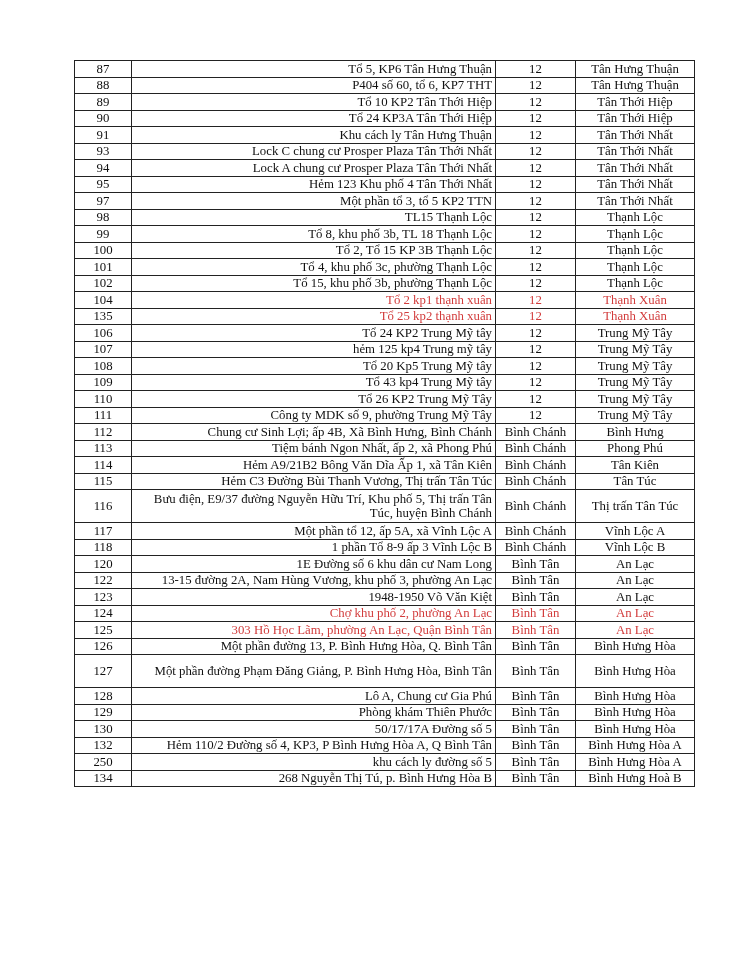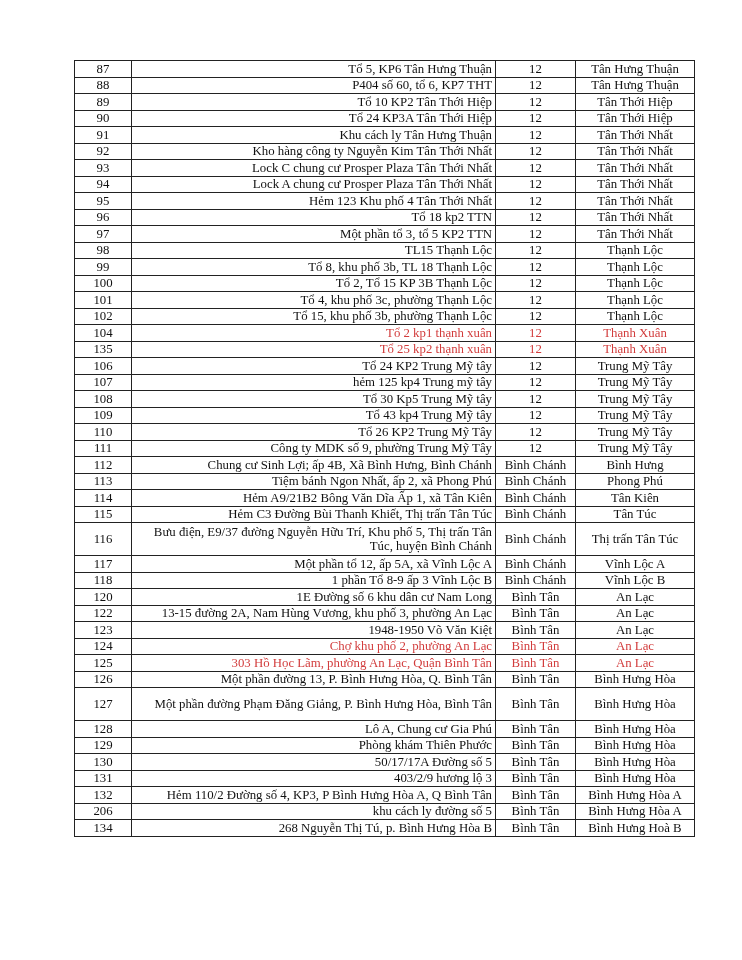--- a/index.html
+++ b/index.html
@@ -85,46 +85,34 @@
           <td class="district">12</td>
           <td class="ward">Tân Thới Hiệp</td>
         </tr>
         <tr>
           <td class="no">91</td>
           <td class="address">Khu cách ly Tân Hưng Thuận</td>
           <td class="district">12</td>
           <td class="ward">Tân Thới Nhất</td>
         </tr>
         <tr>
-          <td class="no">92</td>
-          <td class="address">Kho hàng công ty Nguyễn Kim Tân Thới Nhất</td>
-          <td class="district">12</td>
-          <td class="ward">Tân Thới Nhất</td>
-        </tr>
-        <tr>
           <td class="no">93</td>
           <td class="address">Lock C chung cư Prosper Plaza Tân Thới Nhất</td>
           <td class="district">12</td>
           <td class="ward">Tân Thới Nhất</td>
         </tr>
         <tr>
           <td class="no">94</td>
           <td class="address">Lock A chung cư Prosper Plaza Tân Thới Nhất</td>
           <td class="district">12</td>
           <td class="ward">Tân Thới Nhất</td>
         </tr>
         <tr>
           <td class="no">95</td>
           <td class="address">Hẻm 123 Khu phố 4 Tân Thới Nhất</td>
-          <td class="district">12</td>
-          <td class="ward">Tân Thới Nhất</td>
-        </tr>
-        <tr>
-          <td class="no">96</td>
-          <td class="address">Tổ 18 kp2 TTN</td>
           <td class="district">12</td>
           <td class="ward">Tân Thới Nhất</td>
         </tr>
         <tr>
           <td class="no">97</td>
           <td class="address">Một phần tổ 3, tổ 5 KP2 TTN</td>
           <td class="district">12</td>
           <td class="ward">Tân Thới Nhất</td>
         </tr>
         <tr>
@@ -176,21 +164,21 @@
           <td class="ward">Trung Mỹ Tây</td>
         </tr>
         <tr>
           <td class="no">107</td>
           <td class="address">hẻm 125 kp4 Trung mỹ tây</td>
           <td class="district">12</td>
           <td class="ward">Trung Mỹ Tây</td>
         </tr>
         <tr>
           <td class="no">108</td>
-          <td class="address">Tổ 30 Kp5 Trung Mỹ tây</td>
+          <td class="address">Tổ 20 Kp5 Trung Mỹ tây</td>
           <td class="district">12</td>
           <td class="ward">Trung Mỹ Tây</td>
         </tr>
         <tr>
           <td class="no">109</td>
           <td class="address">Tổ 43 kp4 Trung Mỹ tây</td>
           <td class="district">12</td>
           <td class="ward">Trung Mỹ Tây</td>
         </tr>
         <tr>
@@ -218,21 +206,21 @@
           <td class="ward">Phong Phú</td>
         </tr>
         <tr>
           <td class="no">114</td>
           <td class="address">Hẻm A9/21B2 Bông Văn Dĩa Ấp 1, xã Tân Kiên</td>
           <td class="district">Bình Chánh</td>
           <td class="ward">Tân Kiên</td>
         </tr>
         <tr>
           <td class="no">115</td>
-          <td class="address">Hẻm C3 Đường Bùi Thanh Khiết, Thị trấn Tân Túc</td>
+          <td class="address">Hẻm C3 Đường Bùi Thanh Vương, Thị trấn Tân Túc</td>
           <td class="district">Bình Chánh</td>
           <td class="ward">Tân Túc</td>
         </tr>
         <tr class="tall">
           <td class="no">116</td>
           <td class="address">Bưu điện, E9/37 đường Nguyễn Hữu Trí, Khu phố 5, Thị trấn Tân Túc, huyện Bình Chánh</td>
           <td class="district">Bình Chánh</td>
           <td class="ward">Thị trấn Tân Túc</td>
         </tr>
         <tr>
@@ -301,33 +289,27 @@
           <td class="district">Bình Tân</td>
           <td class="ward">Bình Hưng Hòa</td>
         </tr>
         <tr>
           <td class="no">130</td>
           <td class="address">50/17/17A Đường số 5</td>
           <td class="district">Bình Tân</td>
           <td class="ward">Bình Hưng Hòa</td>
         </tr>
         <tr>
-          <td class="no">131</td>
-          <td class="address">403/2/9 hương lộ 3</td>
-          <td class="district">Bình Tân</td>
-          <td class="ward">Bình Hưng Hòa</td>
-        </tr>
-        <tr>
           <td class="no">132</td>
           <td class="address">Hẻm 110/2 Đường số 4, KP3, P Bình Hưng Hòa A, Q Bình Tân</td>
           <td class="district">Bình Tân</td>
           <td class="ward">Bình Hưng Hòa A</td>
         </tr>
         <tr>
-          <td class="no">206</td>
+          <td class="no">250</td>
           <td class="address">khu cách ly đường số 5</td>
           <td class="district">Bình Tân</td>
           <td class="ward">Bình Hưng Hòa A</td>
         </tr>
         <tr>
           <td class="no">134</td>
           <td class="address">268 Nguyễn Thị Tú, p. Bình Hưng Hòa B</td>
           <td class="district">Bình Tân</td>
           <td class="ward">Bình Hưng Hoà B</td>
         </tr>

